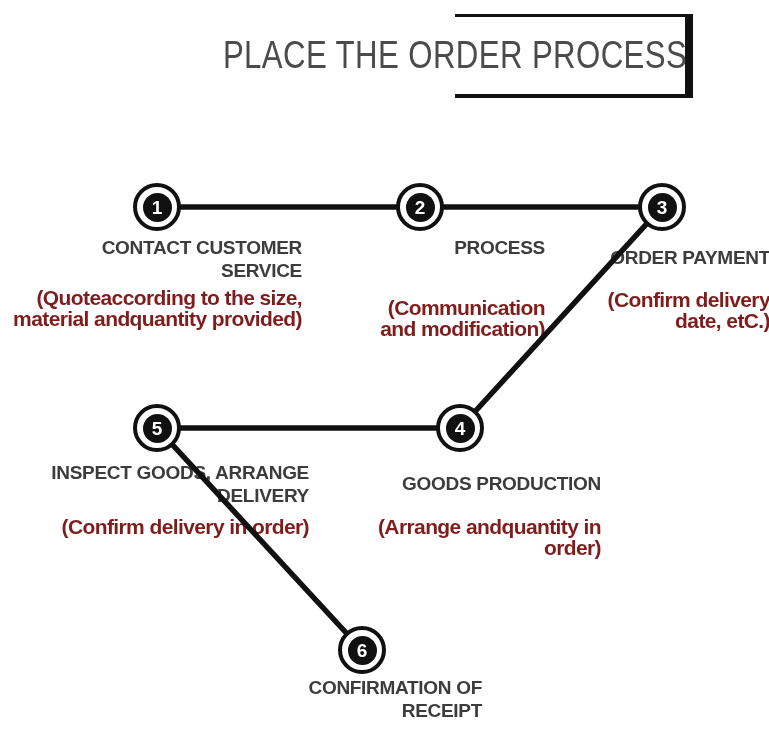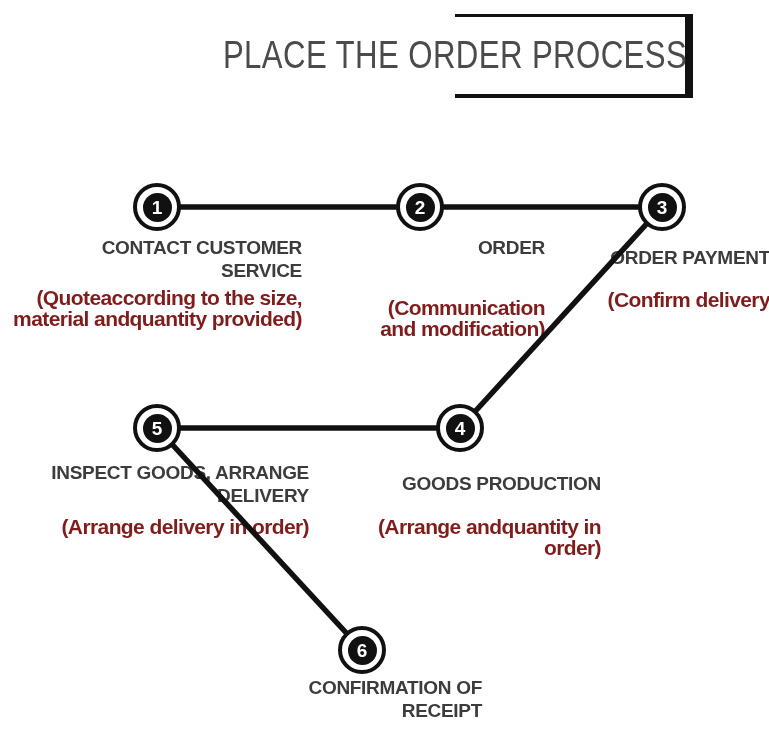--- a/index.html
+++ b/index.html
@@ -156,47 +156,48 @@
   <div class="step-title st1">
     <span>CONTACT CUSTOMER</span>
     <span>SERVICE</span>
   </div>
   <div class="step-note sn1">
     <span>(Quoteaccording to the size,</span>
     <span>material andquantity provided)</span>
   </div>
 
   <div class="step-title st2">
-    <span>ORDER</span>
+    <span>PROCESS</span>
   </div>
   <div class="step-note sn2">
     <span>(Communication</span>
     <span>and modification)</span>
   </div>
 
   <div class="step-title st3">
     <span>ORDER PAYMENT</span>
   </div>
   <div class="step-note sn3">
     <span>(Confirm delivery</span>
+    <span>date, etC.)</span>
   </div>
 
   <div class="step-title st4">
     <span>GOODS PRODUCTION</span>
   </div>
   <div class="step-note sn4">
     <span>(Arrange andquantity in order)</span>
   </div>
 
   <div class="step-title st5">
     <span>INSPECT GOODS, ARRANGE</span>
     <span>DELIVERY</span>
   </div>
   <div class="step-note sn5">
-    <span>(Arrange delivery in order)</span>
+    <span>(Confirm delivery in order)</span>
   </div>
 
   <div class="step-title st6">
     <span>CONFIRMATION OF</span>
     <span>RECEIPT</span>
   </div>
 
 </div>
 
 </body></html>

